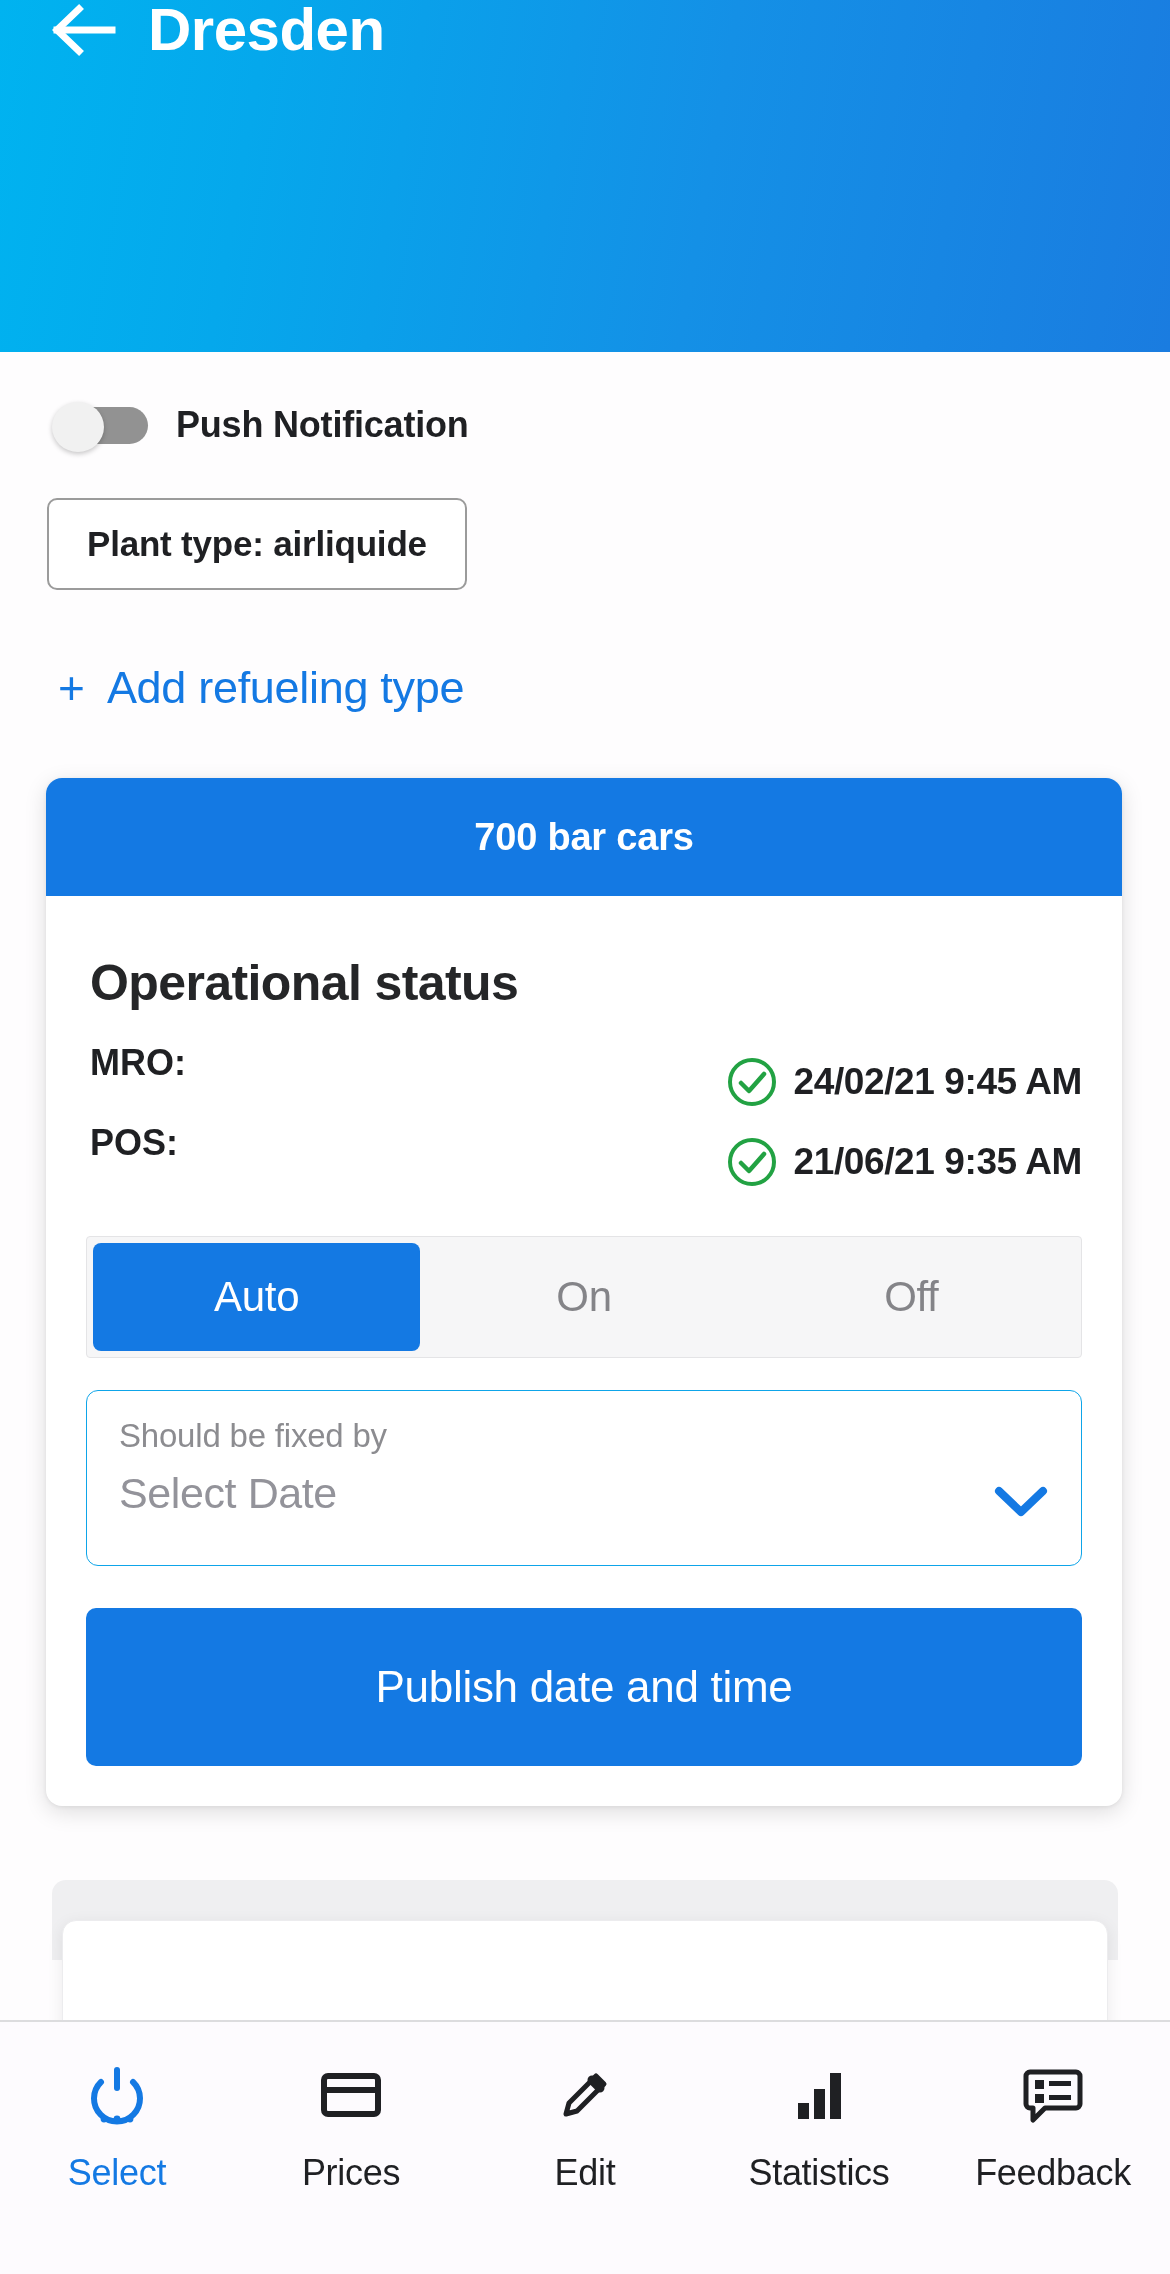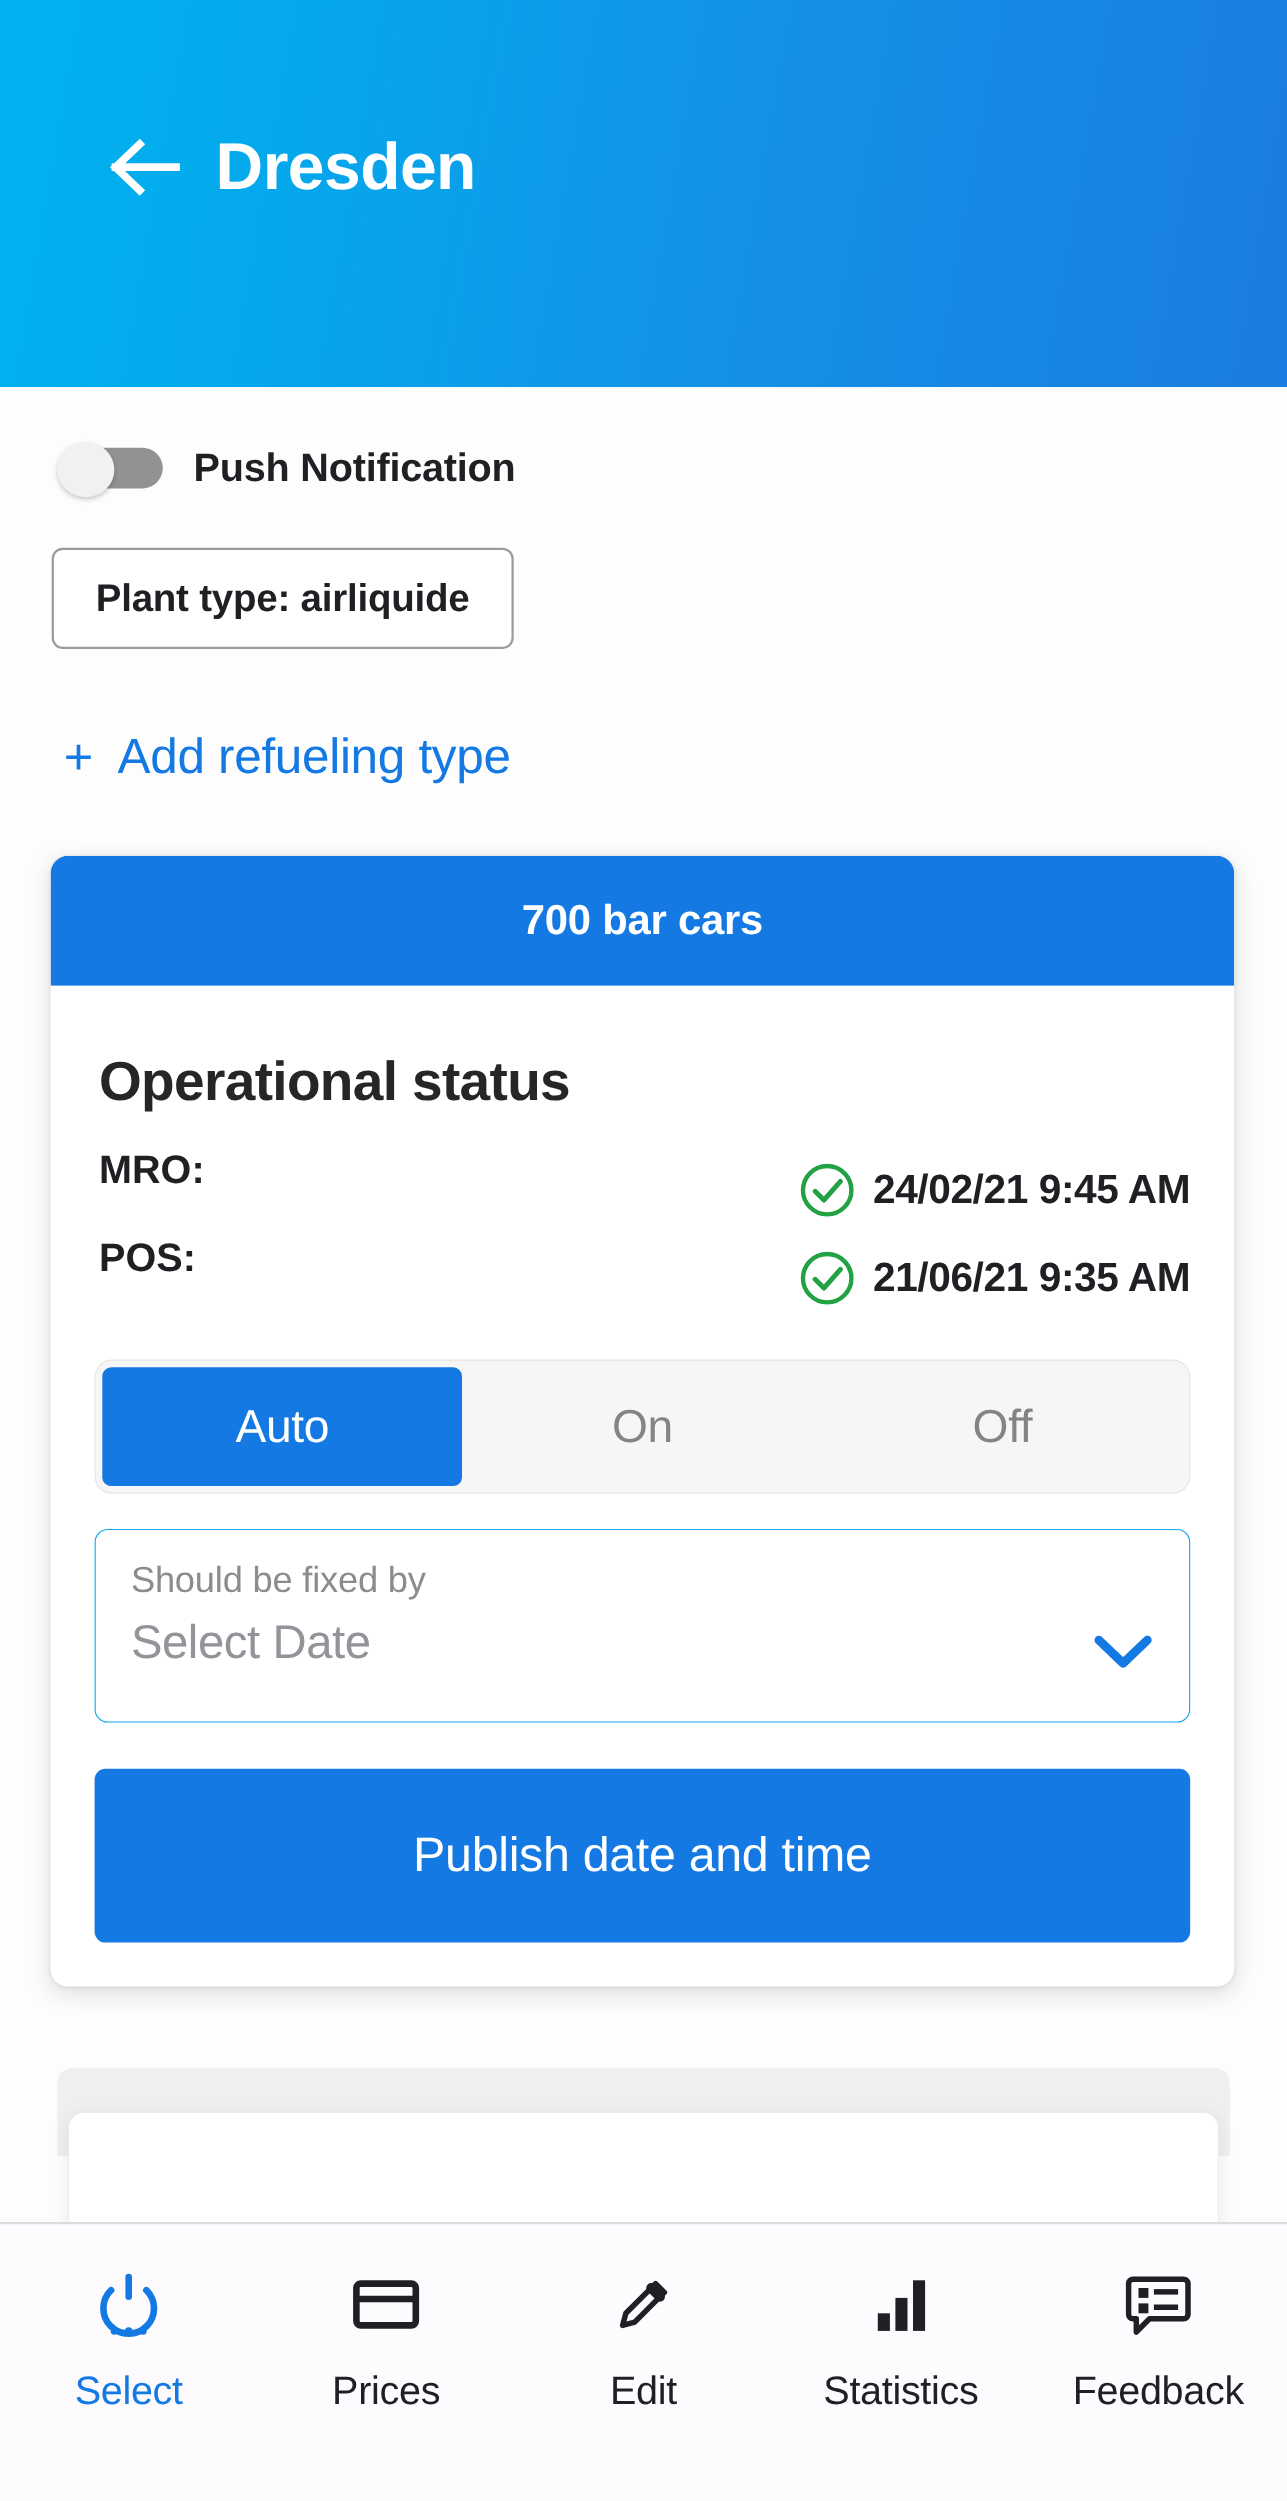--- a/index.html
+++ b/index.html
@@ -15,21 +15,21 @@
     width:1170px; height:2274px;
     background:#FEFDFE;
     overflow:hidden;
   }
 
   
   .appbar {
     position:absolute; left:0; top:0;
     width:1170px; height:352px;
     background:linear-gradient(100deg, #00B3F0 0%, #05A8EC 22%, #1490E6 60%, #1A7CE0 100%);
-    display:flex; align-items:center;padding-left:48px;
+    display:flex; align-items:flex-start;
   }
   .appbar-inner {
     display:flex; align-items:center;
     padding:0 0 48px 52px;
     gap:30px;
   }
   .back-arrow {
     width:66px; height:60px;
     display:flex; align-items:center; justify-content:center;
     cursor:pointer; flex:none;
@@ -180,21 +180,21 @@
     white-space:nowrap;
     letter-spacing:-0.4px;
   }
 
   
   .segmented {
     margin-top:34px;
     height:122px;
     background:#F6F6F7;
     border:1px solid #E4E4E6;
-    border-radius:16px;
+    border-radius:4px;
     display:flex; align-items:center;
     padding:6px;
   }
   .seg {
     flex:1 1 0;
     height:100%;
     display:flex; align-items:center; justify-content:center;
     border-radius:8px;
     cursor:pointer;
     font-size:42px;

